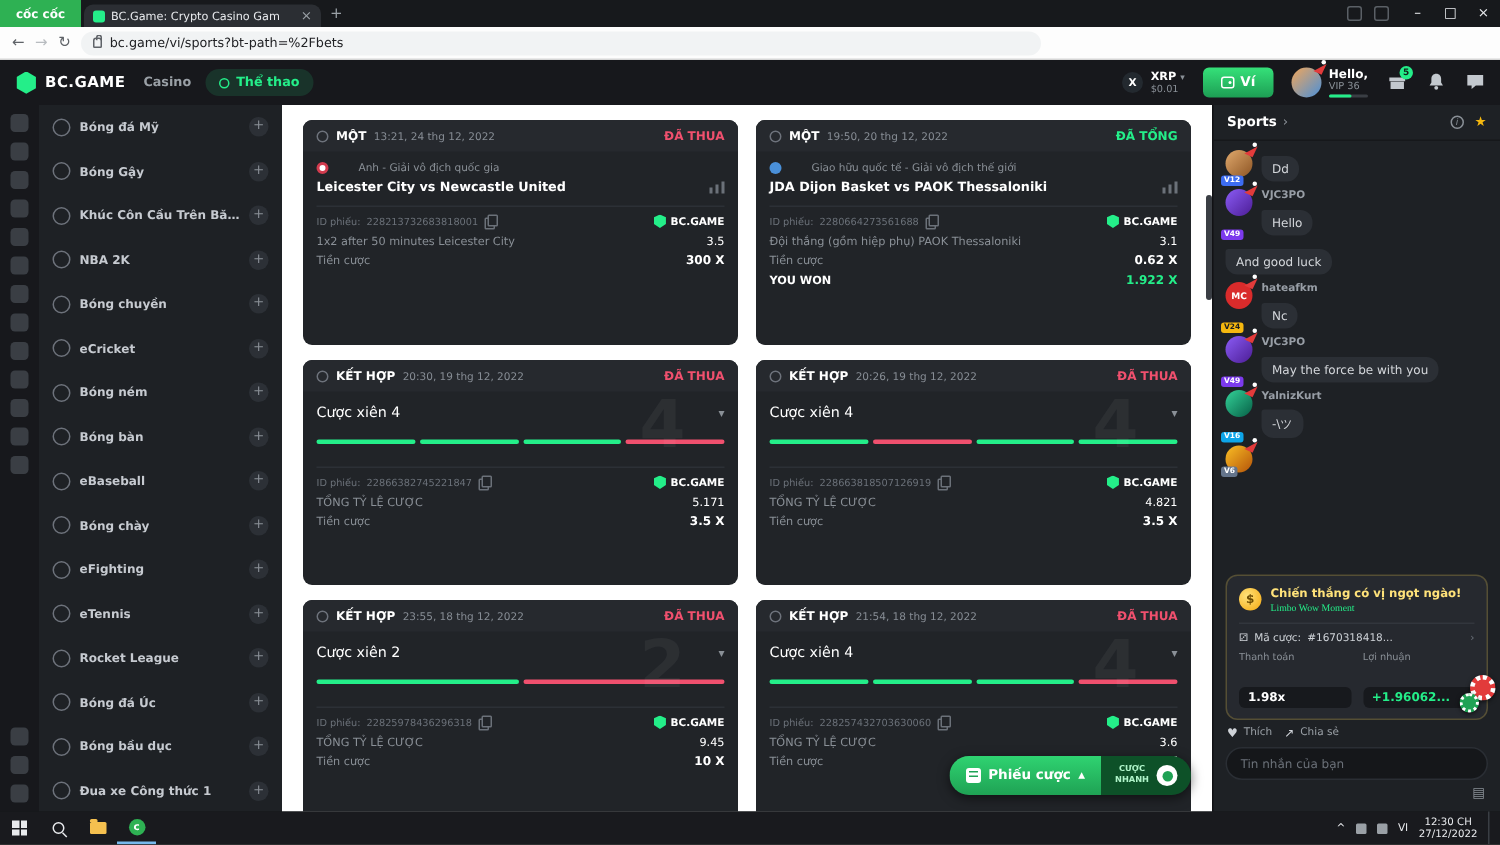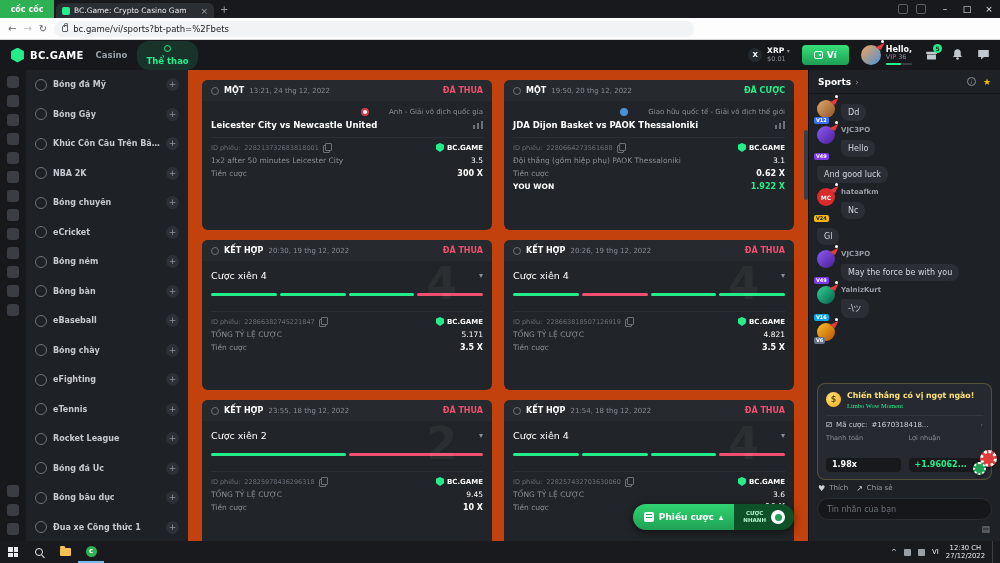--- a/index.html
+++ b/index.html
@@ -26,21 +26,21 @@
   .lock-ico::before{content:'';position:absolute;top:-3px;left:1px;width:2px;height:3px;border:1px solid #5f6368;border-bottom:none;border-radius:2px 2px 0 0;}
   .tb-icons{display:flex;align-items:center;gap:8px;margin-left:auto;color:#5f6368;font-size:9px;}
 
   
   .site-header{position:absolute;top:40px;left:0;right:0;height:30px;background:#17181c;display:flex;align-items:center;padding:0 10px;gap:12px;z-index:10;}
   .logo{display:flex;align-items:center;gap:5px;}
   .logo-ico{width:15px;height:15px;background:#24ee89;clip-path:polygon(50% 0%,93% 25%,93% 75%,50% 100%,7% 75%,7% 25%);}
   .logo-text{color:#fff;font-weight:bold;font-size:10px;letter-spacing:.3px;}
   .top-nav{display:flex;align-items:center;gap:10px;}
   .nav-link{color:#9aa0a6;font-size:8.5px;font-weight:bold;}
-  .nav-pill{display:flex;align-items:center;gap:4px;background:rgba(36,238,137,.13);color:#24ee89;font-size:8.5px;font-weight:bold;padding:4px 9px;border-radius:12px;flex-direction:column;}
+  .nav-pill{display:flex;align-items:center;gap:4px;background:rgba(36,238,137,.13);color:#24ee89;font-size:8.5px;font-weight:bold;padding:4px 9px;border-radius:12px;}
   .nav-pill .dot{width:7px;height:7px;border-radius:50%;border:1.5px solid #24ee89;}
   .header-right{margin-left:auto;display:flex;align-items:center;gap:12px;}
   .currency{display:flex;align-items:center;gap:5px;}
   .coin{width:14px;height:14px;border-radius:50%;background:#23292f;color:#fff;font-size:7px;font-weight:bold;display:flex;align-items:center;justify-content:center;}
   .cur-texts{display:flex;flex-direction:column;line-height:1.15;}
   .cur-code{color:#fff;font-size:7.5px;font-weight:bold;}
   .cur-code .arr{color:#8a9097;font-size:6px;}
   .cur-amt{color:#8a9097;font-size:6.5px;}
   .wallet-btn{display:flex;align-items:center;gap:4px;background:linear-gradient(180deg,#35e179,#1d9e54);border:none;color:#fff;font-weight:bold;font-size:9px;height:20px;padding:0 12px;border-radius:4px;}
   .wal-ico{width:9px;height:8px;border:1.2px solid #fff;border-radius:2px;position:relative;}
@@ -63,32 +63,32 @@
   .rail{width:26px;background:#17181c;display:flex;flex-direction:column;align-items:center;padding:6px 0;gap:7px;}
   .rail-ico{width:12px;height:12px;border-radius:3px;background:#3a3e44;flex:none;}
   .rail .spacer{flex:1;}
 
   .sidebar{width:162px;background:#1e2125;overflow:hidden;}
   .side-item{display:flex;align-items:center;gap:6px;height:29.5px;padding:0 9px;}
   .side-ico{width:12px;height:12px;border-radius:50%;border:1.5px solid #6d727b;flex:none;}
   .side-label{flex:1;font-size:8px;font-weight:bold;color:#c6cad0;white-space:nowrap;overflow:hidden;text-overflow:ellipsis;}
   .plus-btn{width:13px;height:13px;border-radius:50%;background:#2c3036;color:#8a9097;font-size:9px;line-height:13px;text-align:center;flex:none;}
 
-  .main{flex:1;background:#c2410c;position:relative;padding:10px 14px 0;overflow:hidden;}
+  .main{flex:1;background:#ffffff;position:relative;padding:10px 14px 0;overflow:hidden;}
   .bets-grid{display:grid;grid-template-columns:1fr 1fr;grid-auto-rows:150px;gap:10px 12px;}
   .bet-card{background:#212428;border-radius:6px;overflow:hidden;display:flex;flex-direction:column;}
   .bet-head{display:flex;align-items:center;gap:5px;height:21px;padding:0 9px;background:#26292e;flex:none;}
   .bet-type-icon{width:8px;height:8px;border-radius:50%;border:1.5px solid #6d727b;}
   .bet-type{color:#fff;font-weight:bold;font-size:8px;}
   .bet-date{color:#878d95;font-size:7px;}
   .bet-status{margin-left:auto;font-weight:bold;font-size:8px;}
   .bet-status.lose{color:#f0506e;}
   .bet-status.win{color:#24ee89;}
   .bet-body{flex:1;display:flex;flex-direction:column;gap:4px;padding:7px 9px 8px;position:relative;}
-  .league-row{display:flex;align-items:center;gap:20px;font-size:7px;color:#8a9097;justify-content:flex-end;}
+  .league-row{display:flex;align-items:center;gap:20px;font-size:7px;color:#8a9097;}
   .league-ico{width:8px;height:8px;border-radius:50%;flex:none;background:#4a90d9;}
   .teams-row{display:flex;align-items:center;justify-content:space-between;}
   .teams{color:#fff;font-weight:bold;font-size:8.5px;}
   .bars{width:10px;height:8px;background:
     linear-gradient(#6b7179,#6b7179) 0 100%/2px 4px no-repeat,
     linear-gradient(#6b7179,#6b7179) 4px 100%/2px 6px no-repeat,
     linear-gradient(#6b7179,#6b7179) 8px 100%/2px 8px no-repeat;}
   .combo-wrap{position:relative;min-height:36px;}
   .combo-big{position:absolute;right:26px;top:-6px;font-size:44px;font-weight:bold;color:rgba(255,255,255,.05);line-height:1;}
   .combo-title-row{display:flex;align-items:center;justify-content:space-between;margin-top:2px;}
@@ -432,21 +432,21 @@
                 <span class="kv-val strong">300 X</span>
               </div>
 
             </div>
           </article>
           <article class="bet-card">
             <header class="bet-head">
               <span class="bet-type-icon"></span>
               <span class="bet-type">MỘT</span>
               <span class="bet-date">19:50, 20 thg 12, 2022</span>
-              <span class="bet-status win">ĐÃ CƯỢC</span>
+              <span class="bet-status win">ĐÃ TỔNG</span>
             </header>
             <div class="bet-body">
               <div>
                 <div class="league-row">
                   <span class="league-ico" style="background:#4a90d9"></span>
                   <span>Giao hữu quốc tế - Giải vô địch thế giới</span>
                 </div>
                 <div class="teams-row" style="margin-top:4px;">
                   <span class="teams">JDA Dijon Basket vs PAOK Thessaloniki</span>
                   <span class="bars"></span>
@@ -720,27 +720,20 @@
                 <span class="av-txt">MC</span>
               </span>
               <span class="vip-badge" style="background:#f5b80f;color:#1b1d21">V24</span>
             </span>
             <span class="msg-right">
               <span class="msg-meta">
                 <span class="msg-name">hateafkm</span>
 
               </span>
               <span class="msg-bubble">Nc</span>
-            </span>
-          </div>
-          <div class="msg">
-
-            <span class="msg-right">
-              
-              <span class="msg-bubble">Gl</span>
             </span>
           </div>
           <div class="msg">
             <span class="av-wrap">
               <span class="msg-avatar santa" style="background:linear-gradient(135deg,#8b5cf6,#4c1d95)">
                 <span class="av-txt"></span>
               </span>
               <span class="vip-badge" style="background:#7c3aed">V49</span>
             </span>
             <span class="msg-right">

